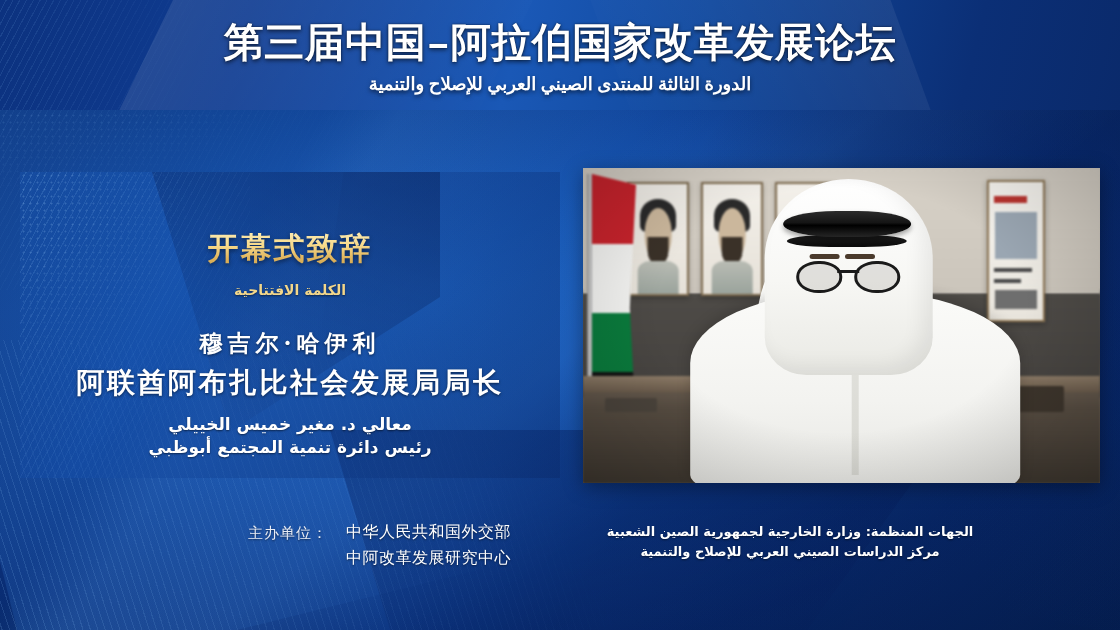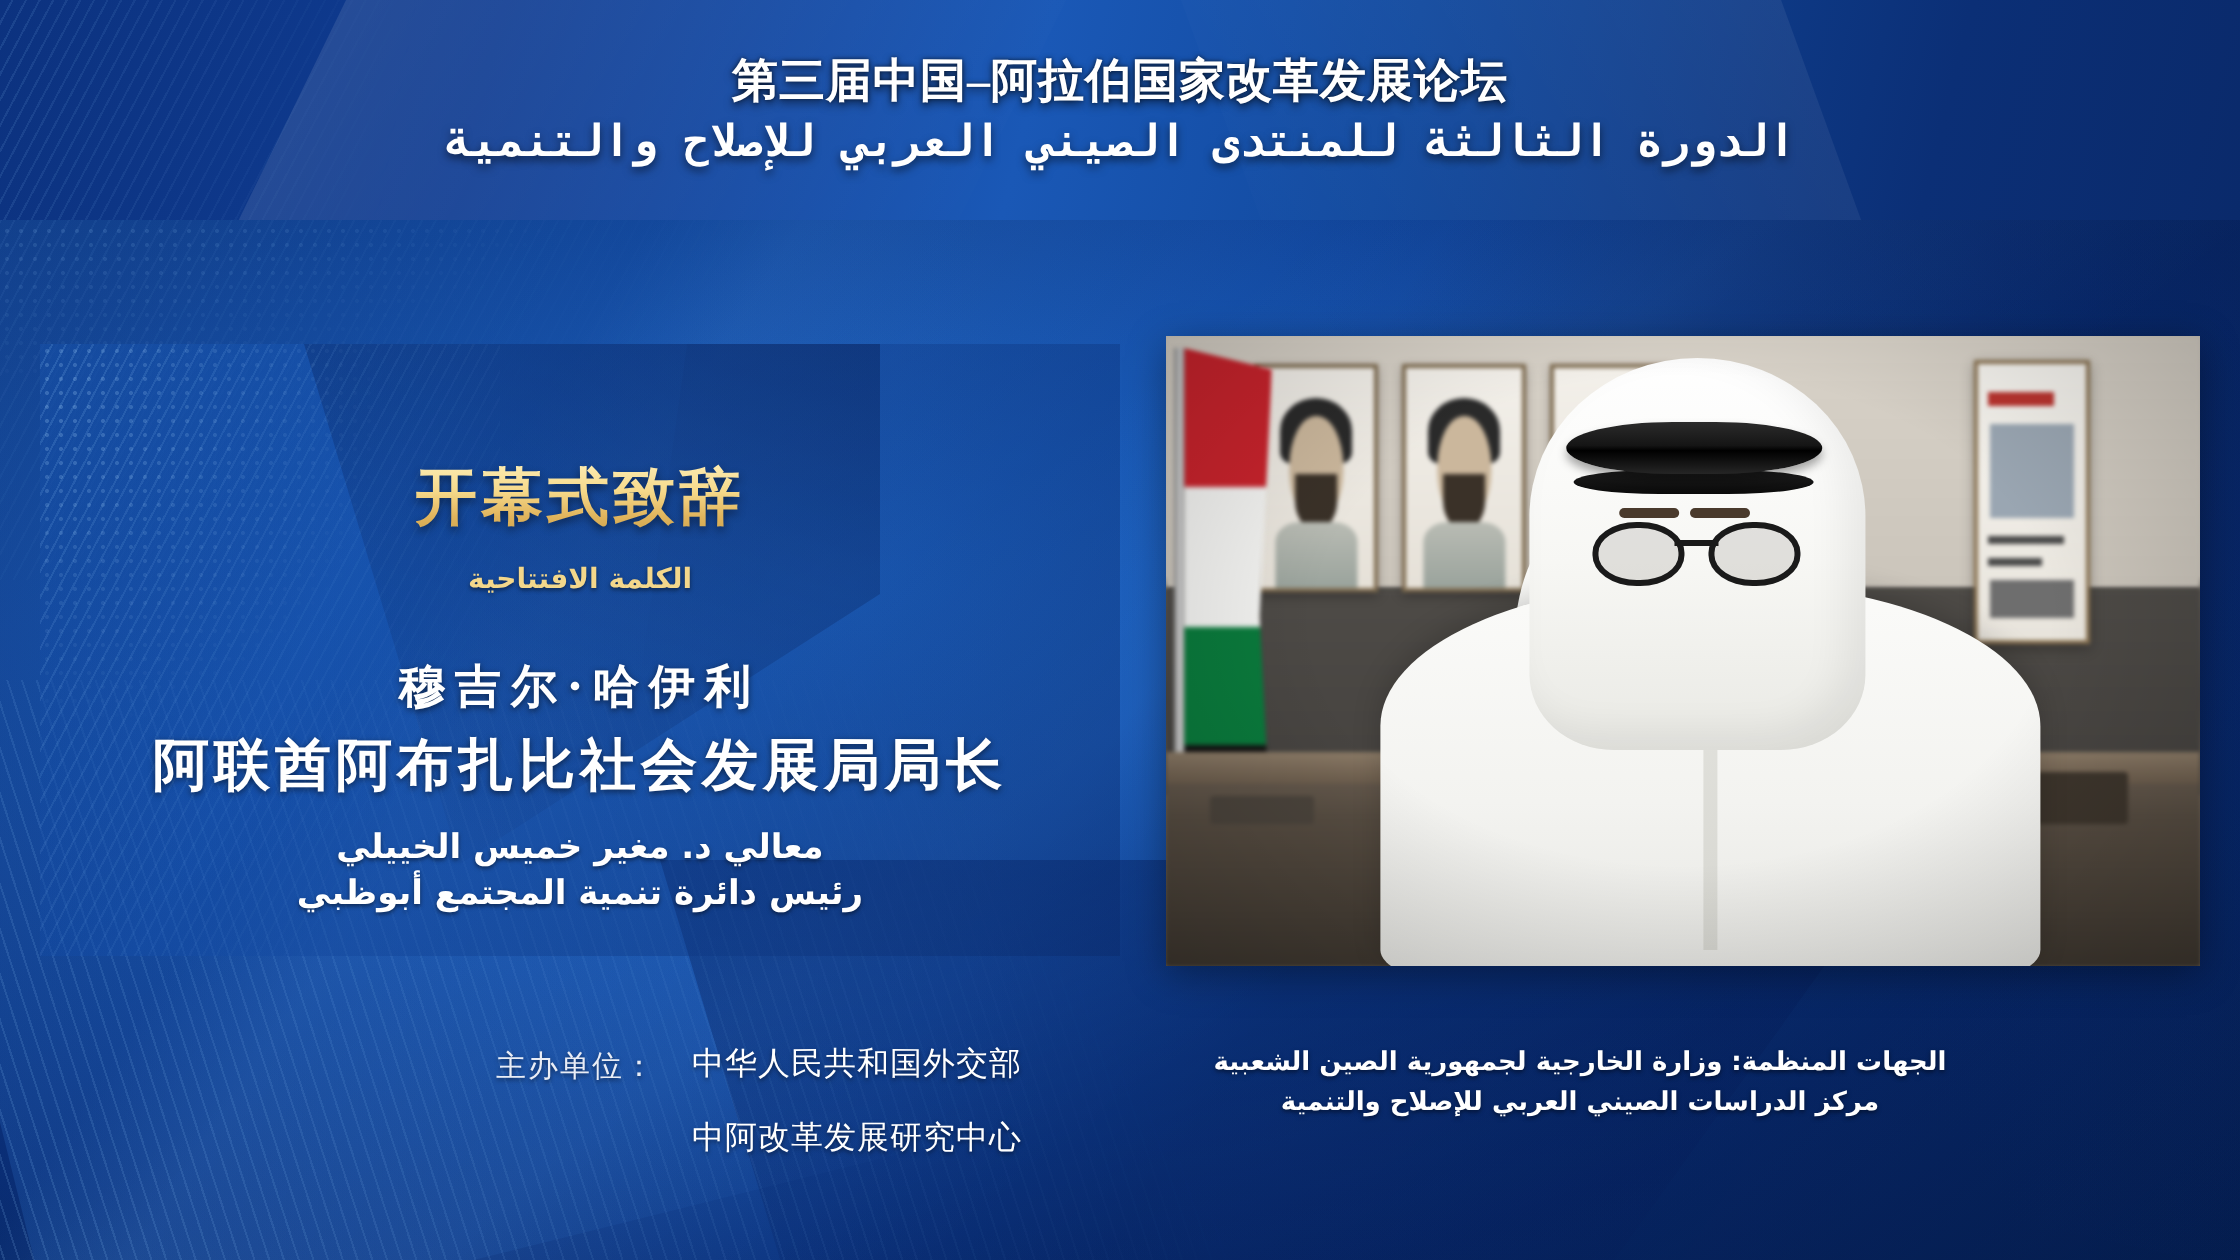--- a/index.html
+++ b/index.html
@@ -131,32 +131,32 @@
   .header-inner {
     position: relative;
     height: 100%;
     display: flex;
     flex-direction: column;
     align-items: center;
     justify-content: center;
     gap: 2px;
   }
   .title-cn {
-    font-family: Liberation Serif, serif;
-    font-size: 23px;
+    font-family: Liberation Mono, monospace;
+    font-size: 40px;
     font-weight: 700;
     color: #ffffff;
     letter-spacing: 0.5px;
     text-shadow: 0 2px 4px rgba(0,0,0,0.55), 0 0 2px rgba(0,0,0,0.6);
     white-space: nowrap;
   }
   .title-ar {
-    font-family: Liberation Mono, monospace;
+    font-family: Liberation Serif, serif;
     direction: rtl;
-    font-size: 22px;
+    font-size: 18px;
     font-weight: 700;
     color: #ffffff;
     text-shadow: 0 2px 4px rgba(0,0,0,0.55);
     white-space: nowrap;
     margin-top: 1px;
   }
 
   
   .left-panel {
     position: absolute;
@@ -516,21 +516,21 @@
   .f-label {
     font-family: "DejaVu Serif", "Liberation Serif", serif;
     font-size: 15px;
     color: #e9edf6;
     letter-spacing: 1px;
     padding-top: 2px;
     text-shadow: 0 1px 2px rgba(0,0,0,0.5);
     white-space: nowrap;
   }
   .f-lines {
-    display: flex; flex-direction: column; gap: 16px;
+    display: flex; flex-direction: column; gap: 5px;
   }
   .f-line {
     font-family: "DejaVu Serif", "Liberation Serif", serif;
     font-size: 16px;
     color: #ffffff;
     letter-spacing: 0.5px;
     text-shadow: 0 1px 2px rgba(0,0,0,0.5);
     white-space: nowrap;
   }
   .footer-right {

